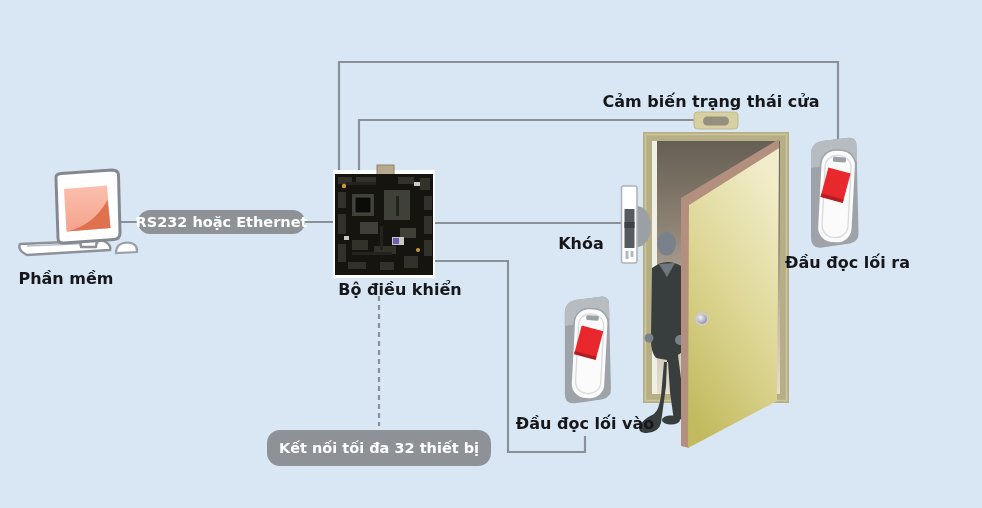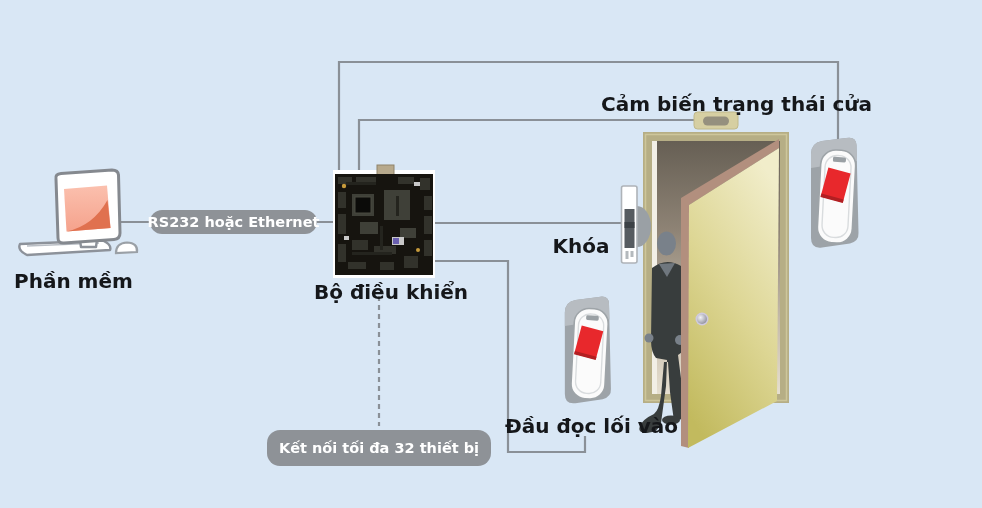--- a/index.html
+++ b/index.html
@@ -19,21 +19,21 @@
     font-size:14.5px;
     border-radius:13px;
     display:flex;align-items:center;justify-content:center;
     white-space:nowrap;
     letter-spacing:0px;
   }
   .lbl{
     position:absolute;
     color:#15171a;
     font-weight:bold;
-    font-size:20px;
+    font-size:16px;
     text-align:center;
     white-space:nowrap;
   }
 </style>
 </head>
 <body>
 
 <div id="canvas">
 
   <svg id="diagram-svg" width="982" height="508" viewBox="0 0 982 508">
@@ -177,29 +177,30 @@
       <path d="M116,253 Q116,243 127,242.5 Q138,243 137,252 Z" fill="#ffffff" stroke="#9aa0a6" stroke-width="2.2"></path>
 
       <path d="M79,233 L98,232 L96,247 L81,247 Z" fill="#ffffff" stroke="#8d929a" stroke-width="2.4" stroke-linejoin="round"></path>
 
       <path d="M56,179 Q55,174 61,173.5 L112,170 Q118,170 118.5,175 L120,233 Q120,239 114,239.5 L64,243 Q58,243.5 58,238 Z" fill="#ffffff" stroke="#85898f" stroke-width="3" stroke-linejoin="round"></path>
       <path d="M64,189 L107,185.5 L110.5,228 L66.5,231.5 Z" fill="url(#screenGrad)"></path>
       <path d="M66.5,231.5 Q93,226 107.5,200 L110.5,228 Z" fill="#e0714f"></path>
     </g>
   </svg>
 
-  <div class="pill" style="left:150px;top:210px;width:167px;height:24px;text-align:center;">RS232 hoặc Ethernet</div>
+  <div class="pill" style="left:138px;top:210px;width:167px;height:24px;text-align:center;">RS232 hoặc Ethernet</div>
 
 
   <div class="pill" style="left:267px;top:430px;width:224px;height:36px;">Kết nối tối đa 32 thiết bị</div>
 
   <div class="lbl" style="left:14px;top:269px;width:104px;">Phần mềm</div>
 
-  <div class="lbl" style="left:314px;top:280px;width:140px;">Bộ điều khiển</div>
+  <div class="lbl" style="left:330px;top:280px;width:140px;">Bộ điều khiển</div>
 
   <div class="lbl" style="left:601px;top:92px;width:220px;">Cảm biến trạng thái cửa</div>
 
   <div class="lbl" style="left:546px;top:234px;width:70px;text-align:center;">Khóa</div>
 
   <div class="lbl" style="left:505px;top:414px;width:160px;">Đầu đọc lối vào</div>
 
+  <div class="lbl" style="left:770px;top:253px;width:155px;">Đầu đọc lối ra</div>
 
 </div>
 
 </body></html>

